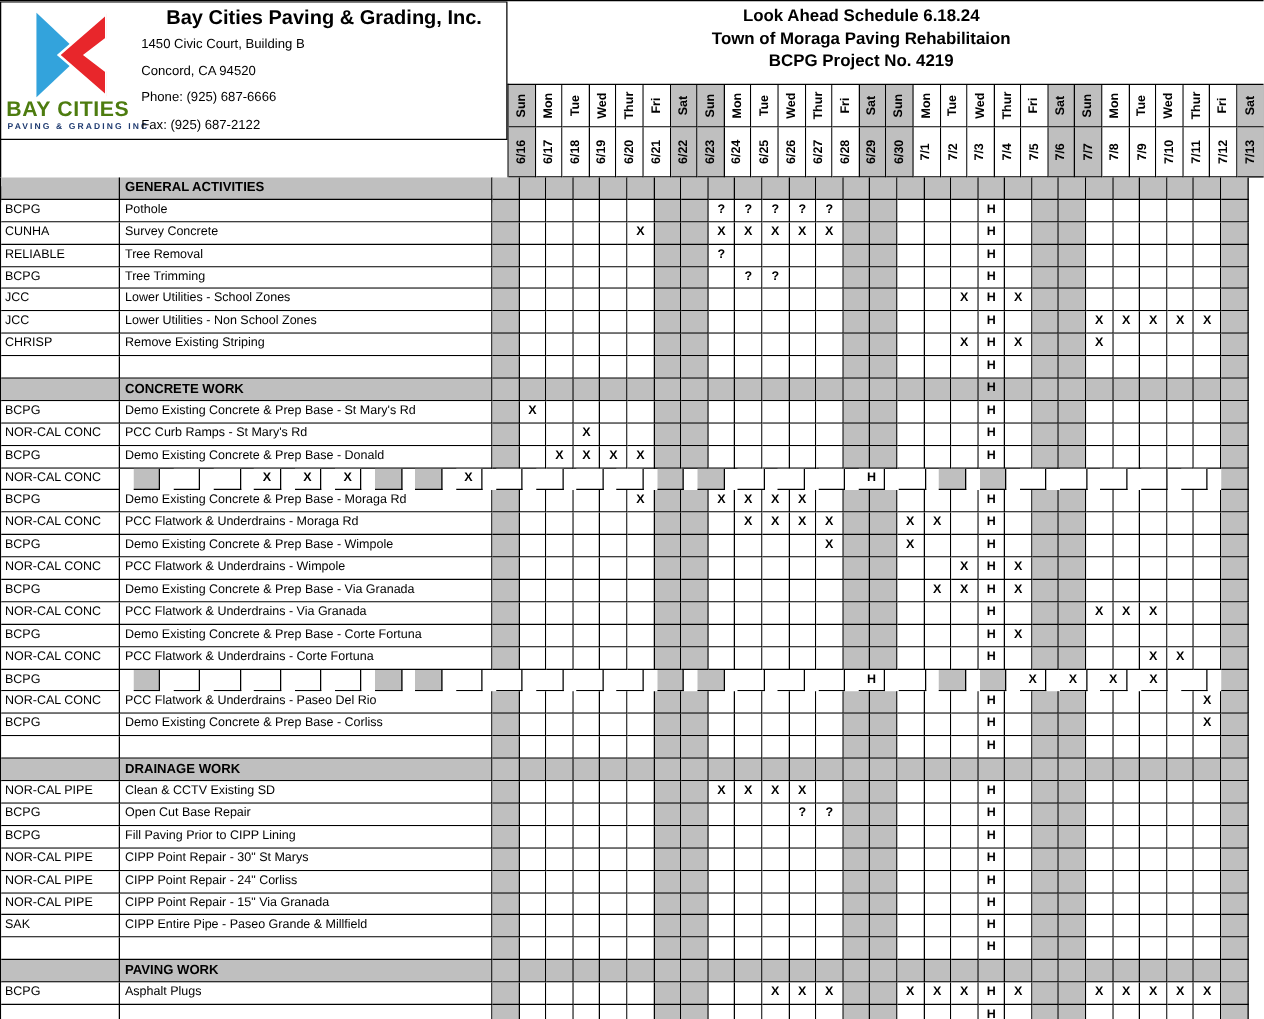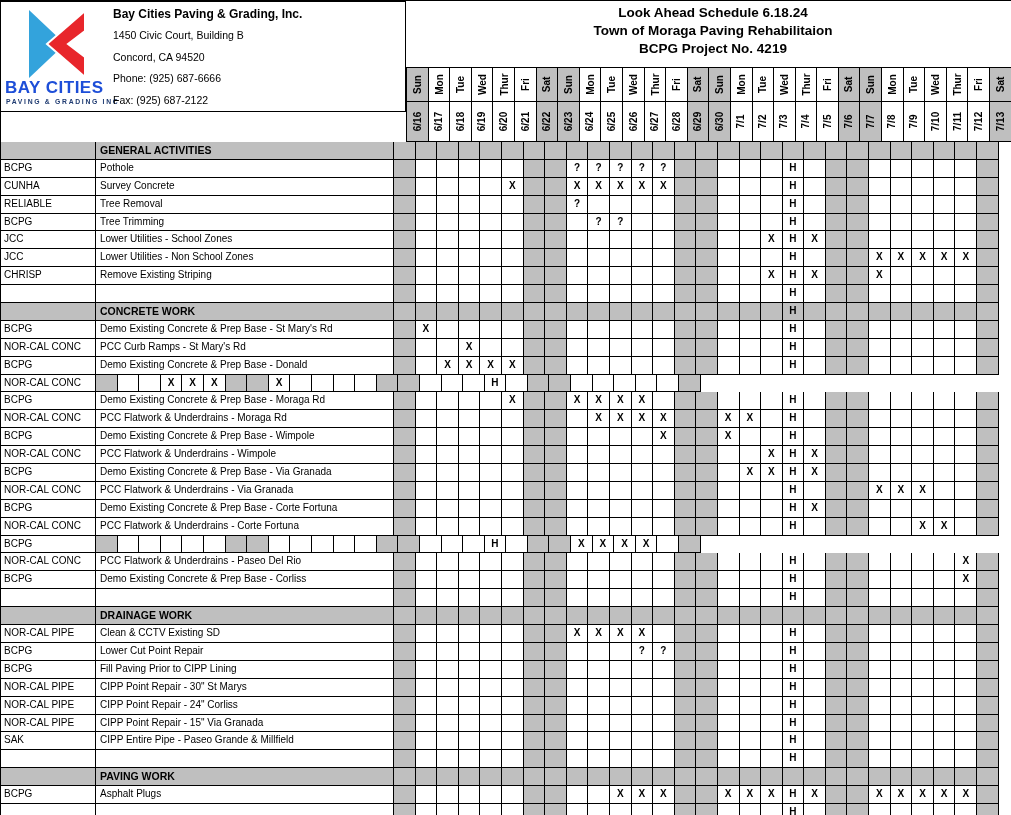--- a/index.html
+++ b/index.html
@@ -1,44 +1,44 @@
 <!DOCTYPE html>
 <html><head>
 <meta charset="utf-8">
 <style>
   html,body{margin:0;padding:0;background:#fff;}
   .sheet{position:relative;width:1011px;height:815px;background:#fff;overflow:hidden;
          font-family:"Liberation Sans",sans-serif;color:#000;border-top:1px solid #000;}
   
   .logo-block{position:absolute;left:0;top:0;width:406px;height:111px;border:1px solid #000;box-sizing:border-box;background:#fff;}
   .logo-icon{position:absolute;left:28px;top:8px;}
-  .logo-word{position:absolute;left:4px;top:77px;font-size:17px;font-weight:bold;color:#1d4ed8;letter-spacing:.5px;line-height:18px;}
+  .logo-word{position:absolute;left:4px;top:77px;font-size:17px;font-weight:bold;color:#4d7c0f;letter-spacing:.5px;line-height:18px;}
   .logo-tag{position:absolute;left:5px;top:96px;font-size:6.8px;font-weight:bold;color:#1e3a70;letter-spacing:1.7px;}
   .company{position:absolute;left:112px;top:2px;}
   .company div{height:21.4px;line-height:21.4px;font-size:10.5px;white-space:nowrap;}
-  .company .cname{font-size:12px;font-weight:bold;}
+  .company .cname{font-size:16px;font-weight:bold;margin-left:20px;}
   
-  .titles{position:absolute;left:430px;top:3px;width:566px;text-align:center;}
+  .titles{position:absolute;left:406px;top:3px;width:566px;text-align:center;}
   .titles div{font-size:13.5px;font-weight:bold;line-height:18px;}
   
   .colhead{position:absolute;left:0;top:111px;height:30px;display:flex;border-left:1px solid #000;box-sizing:border-box;}
   .colhead .hc{box-sizing:border-box;border-right:1px solid #000;border-bottom:6px solid #404040;
                display:flex;align-items:center;justify-content:center;font-weight:bold;font-size:16px;margin-top:44px;}
   .colhead .hc.resp{width:108px;}
   .colhead .hc.act{width:298px;}
   
   .dow-row,.date-row{position:absolute;left:406px;display:flex;border-left:1px solid #000;box-sizing:border-box;}
   .dow-row{top:66px;height:35px;border-top:1px solid #000;}
   .date-row{top:101px;height:40px;}
   .hcell{flex:none;width:21.607px;box-sizing:border-box;border-right:1px solid #000;border-bottom:1px solid #000;
          display:flex;align-items:center;justify-content:center;background:#fff;overflow:hidden;}
   .vtext{transform:rotate(-90deg);font-weight:bold;font-size:10px;white-space:nowrap;}
   
   .tbody{position:absolute;left:0;top:141px;border-left:1px solid #000;box-sizing:border-box;}
-  .trow{display:flex;height:17.9px;box-sizing:border-box;}
+  .trow{display:flex;height:17.9px;box-sizing:border-box;justify-content:space-between;}
   .trow .c{flex:none;box-sizing:border-box;border-right:1px solid #000;border-bottom:1px solid #000;background:#fff;overflow:hidden;}
   .rcell{width:95px;font-size:10px;line-height:16.5px;padding-left:3px;white-space:nowrap;}
   .acell{width:298px;font-size:10px;line-height:16.5px;padding-left:4px;white-space:nowrap;}
   .dcell{width:21.607px;text-align:center;font-size:10px;font-weight:bold;line-height:16.5px;}
   .wk{background:#bfbfbf !important;}
   .sect .c{background:#bfbfbf;}
   .sect .acell{font-weight:bold;font-size:10.5px;}
 </style>
 </head>
 <body>
@@ -1135,21 +1135,21 @@
         <div class="c dcell wk"></div>
         <div class="c dcell"></div>
         <div class="c dcell"></div>
         <div class="c dcell"></div>
         <div class="c dcell"></div>
         <div class="c dcell"></div>
         <div class="c dcell wk"></div>
       </div>
       <div class="trow">
         <div class="c rcell">BCPG</div>
-        <div class="c acell">Lower Cut Point Repair</div>
+        <div class="c acell">Open Cut Base Repair</div>
         <div class="c dcell wk"></div>
         <div class="c dcell"></div>
         <div class="c dcell"></div>
         <div class="c dcell"></div>
         <div class="c dcell"></div>
         <div class="c dcell"></div>
         <div class="c dcell wk"></div>
         <div class="c dcell wk"></div>
         <div class="c dcell"></div>
         <div class="c dcell"></div>

